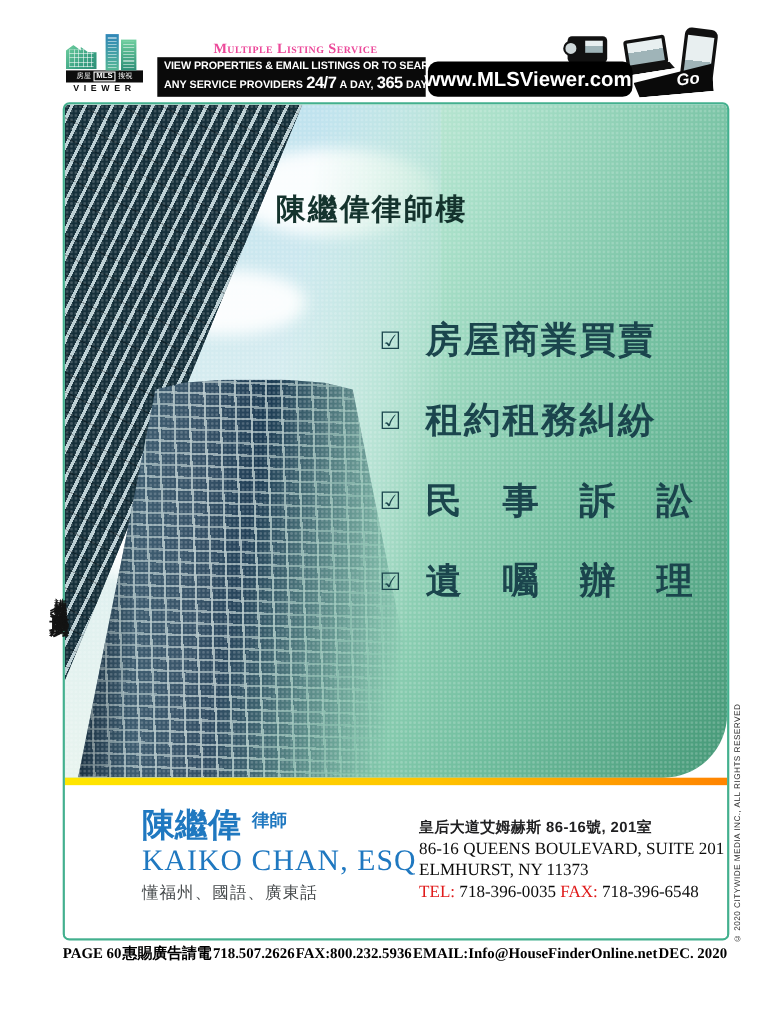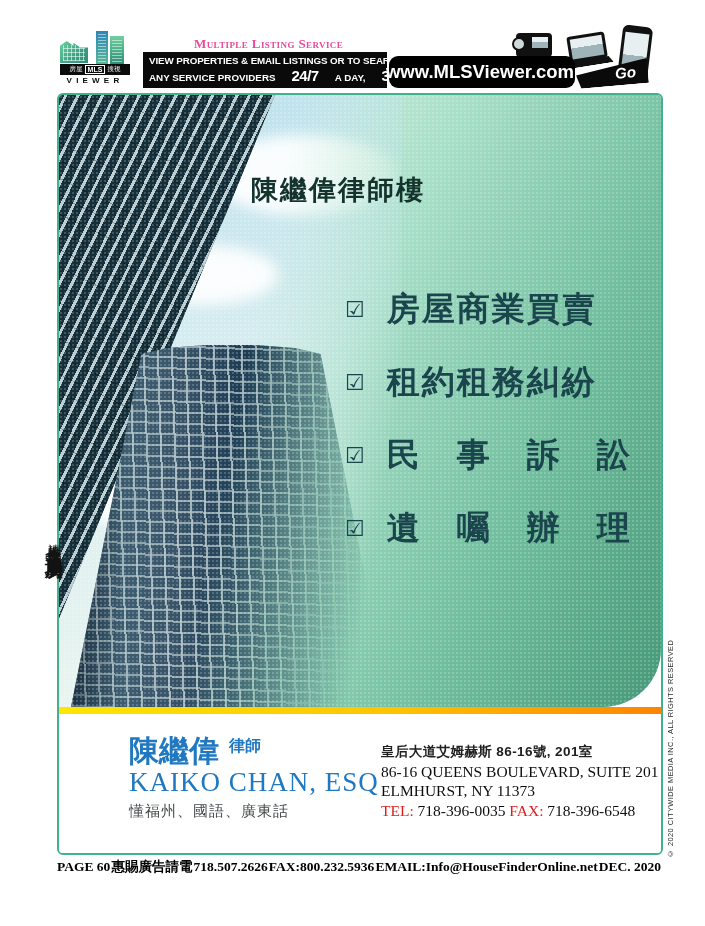--- a/index.html
+++ b/index.html
@@ -28,21 +28,21 @@
   .logo-band .mls{border:1px solid #fff;padding:0 2px;font-weight:bold;font-size:7px;}
   .logo-viewer{font-size:8px;font-weight:600;letter-spacing:4.2px;color:#0c0c0c;
           margin-top:1px;text-align:center;}
 
   .mls-title{left:146px;top:36px;font-family:"Liberation Serif",serif;font-weight:bold;
           font-size:13px;font-variant:small-caps;letter-spacing:.4px;color:#ec4899;margin-left:48px;}
 
   .banner{left:143px;top:52px;width:244px;height:36px;background:#0a0a0a;color:#fff;
           padding:3px 6px;box-sizing:border-box;}
   .banner-l1{font-size:9.8px;font-weight:bold;letter-spacing:-.1px;white-space:nowrap;}
-  .banner-l2{font-size:9.8px;font-weight:bold;display:flex;align-items:baseline;gap:16px;
+  .banner-l2{font-size:9.8px;font-weight:bold;display:flex;align-items:baseline;gap:3px;
           white-space:nowrap;margin-top:1px;}
   .banner-l2 .big{font-size:15px;letter-spacing:-.5px;}
 
   .url-box{left:389px;top:56px;width:186px;height:32px;background:#000;border-radius:9px;
           color:#fff;display:flex;align-items:center;justify-content:center;gap:3px;
           font-size:18.5px;font-weight:bold;cursor:pointer;}
   .cursor-icon{width:12px;height:15px;background:#fff;margin:8px 0 0 1px;
           clip-path:polygon(0 0,100% 60%,56% 63%,72% 95%,58% 100%,42% 68%,0 88%);}
   .go-tag{left:576px;top:61px;width:72px;height:25px;background:#0a0a0a;
           clip-path:polygon(0 45%,100% 0,100% 100%,6% 100%);transform:rotate(-5deg);

